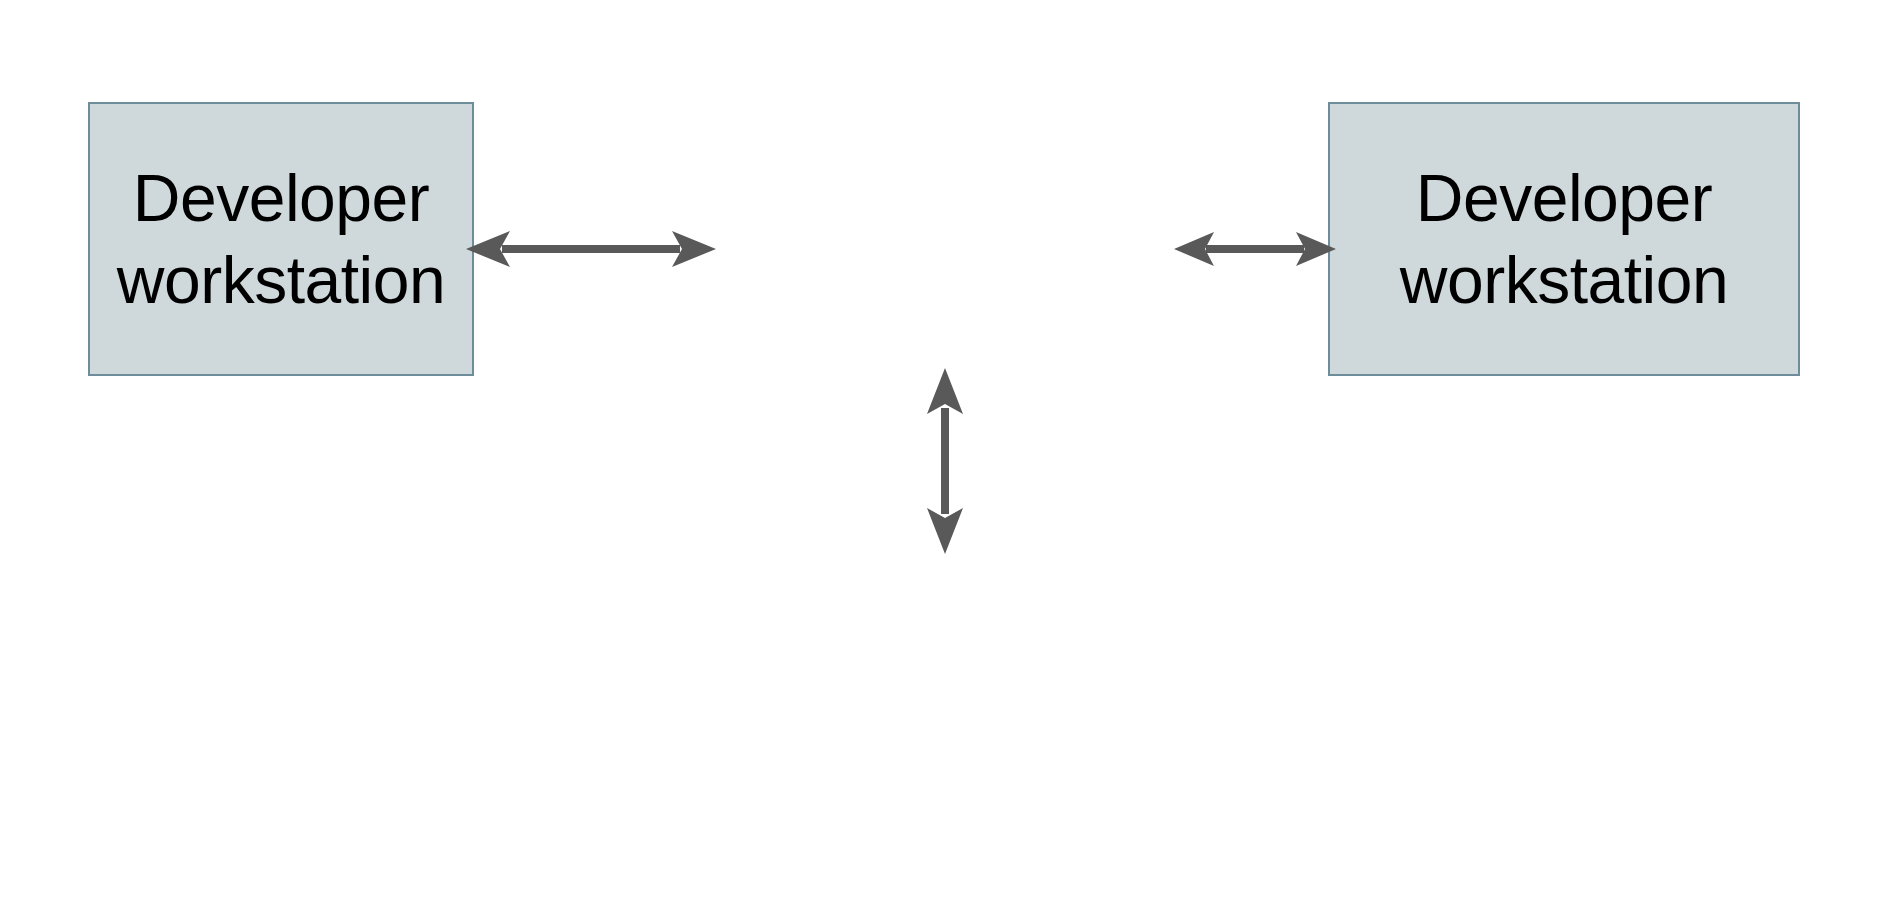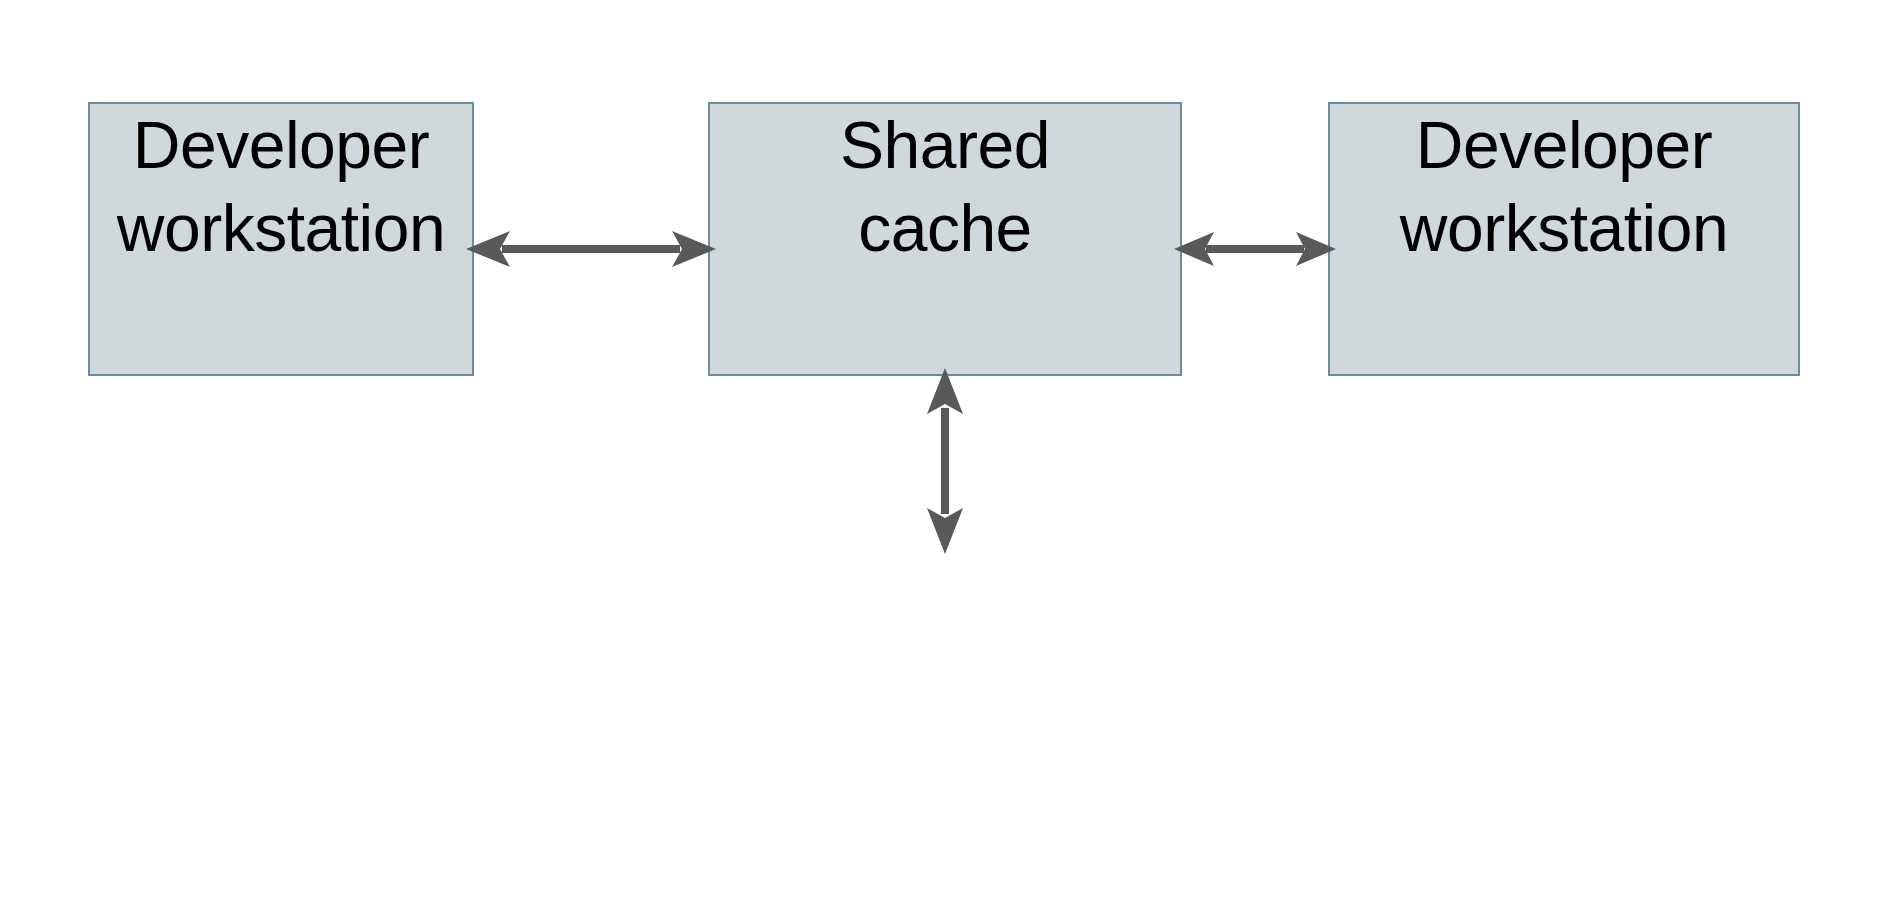--- a/index.html
+++ b/index.html
@@ -17,20 +17,21 @@
     height: 922px;
     background: #ffffff;
     overflow: hidden;
   }
   .node {
     position: absolute;
     box-sizing: border-box;
     background: #cfd8db;
     border: 2px solid #6d8d9b;
     display: flex;
+    align-items: center;
     justify-content: center;
     text-align: center;
   }
   .node-label {
     font-family: "Liberation Sans", "DejaVu Sans", sans-serif;
     font-size: 66px;
     line-height: 1.25;
     color: #000000;
     font-weight: 400;
     letter-spacing: -0.5px;
@@ -53,24 +54,20 @@
 </head>
 <body>
 
 <div id="canvas">
 
   <div class="node" id="node-dev-left">
     <span class="node-label">Developer
 workstation</span>
   </div>
 
-  <div class="node" id="node-shared">
-    <span class="node-label">Shared
-cache</span>
-  </div>
 
   <div class="node" id="node-dev-right">
     <span class="node-label">Developer
 workstation</span>
   </div>
 
 
   <svg class="edge" id="edge-left-shared" viewBox="0 0 250 70" width="250" height="70">
     <g fill="#595959">
       <rect x="36" y="31" width="178" height="8"></rect>

